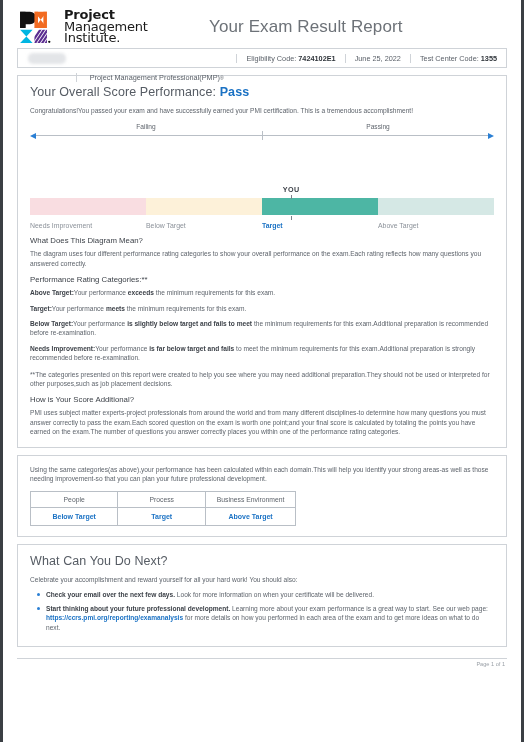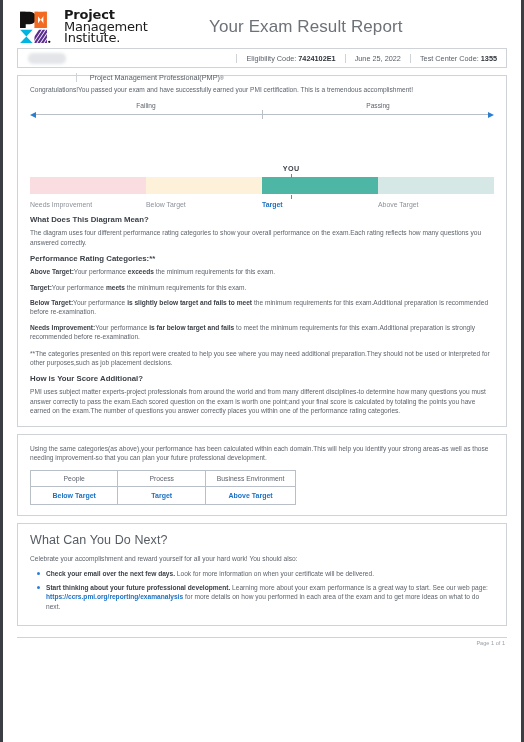--- a/index.html
+++ b/index.html
@@ -75,21 +75,21 @@
     margin:0 0 7px 0;
     font-size:12.5px;font-weight:normal;color:#565c64;
     letter-spacing:.1px;
   }
   h2.sec .pass{color:#1b72c4;font-weight:bold;}
   p.body{
     margin:0 0 6px 0;font-size:6.6px;line-height:9.4px;color:#5e646c;
   }
   p.body b{color:#3d4249;}
   h3.sub{
-    margin:7px 0 4px 0;font-size:7.4px;font-weight:bold;color:#3d4249;
+    margin:7px 0 4px 0;font-size:7.4px;font-weight:normal;color:#3d4249;
   }
   h3.sub.big{font-size:7.8px;}
 
   
   .scale{margin:8px 0 2px 0;}
   .scale-labels{display:flex;font-size:6.6px;color:#5e646c;}
   .scale-labels span{flex:1;text-align:center;}
   .axis{position:relative;height:10px;margin:1px 0 0 0;}
   .axis-line{
     position:absolute;left:6px;right:6px;top:4px;height:1px;background:#b9bfc6;
@@ -212,20 +212,24 @@
     <div class="idcell elig">
       <span class="lbl">Eligibility Code:</span>&nbsp;<b>7424102E1</b>
     </div>
     <div class="idcell date">June 25, 2022</div>
     <div class="idcell tcc">
       <span class="lbl">Test Center Code:</span>&nbsp;<b>1355</b>
     </div>
   </div>
 
   <div class="card">
+    <h2 class="sec">
+      <span>Your Overall Score Performance:</span>
+      <span class="pass">Pass</span>
+    </h2>
     <p class="body">Congratulations!You passed your exam and have successfully earned your PMI certification. This is a tremendous accomplishment!</p>
 
     <div class="scale">
       <div class="scale-labels">
         <span>Failing</span>
         <span>Passing</span>
       </div>
       <div class="axis">
         <div class="axis-line"></div>
         <div class="arrow-l"></div>

